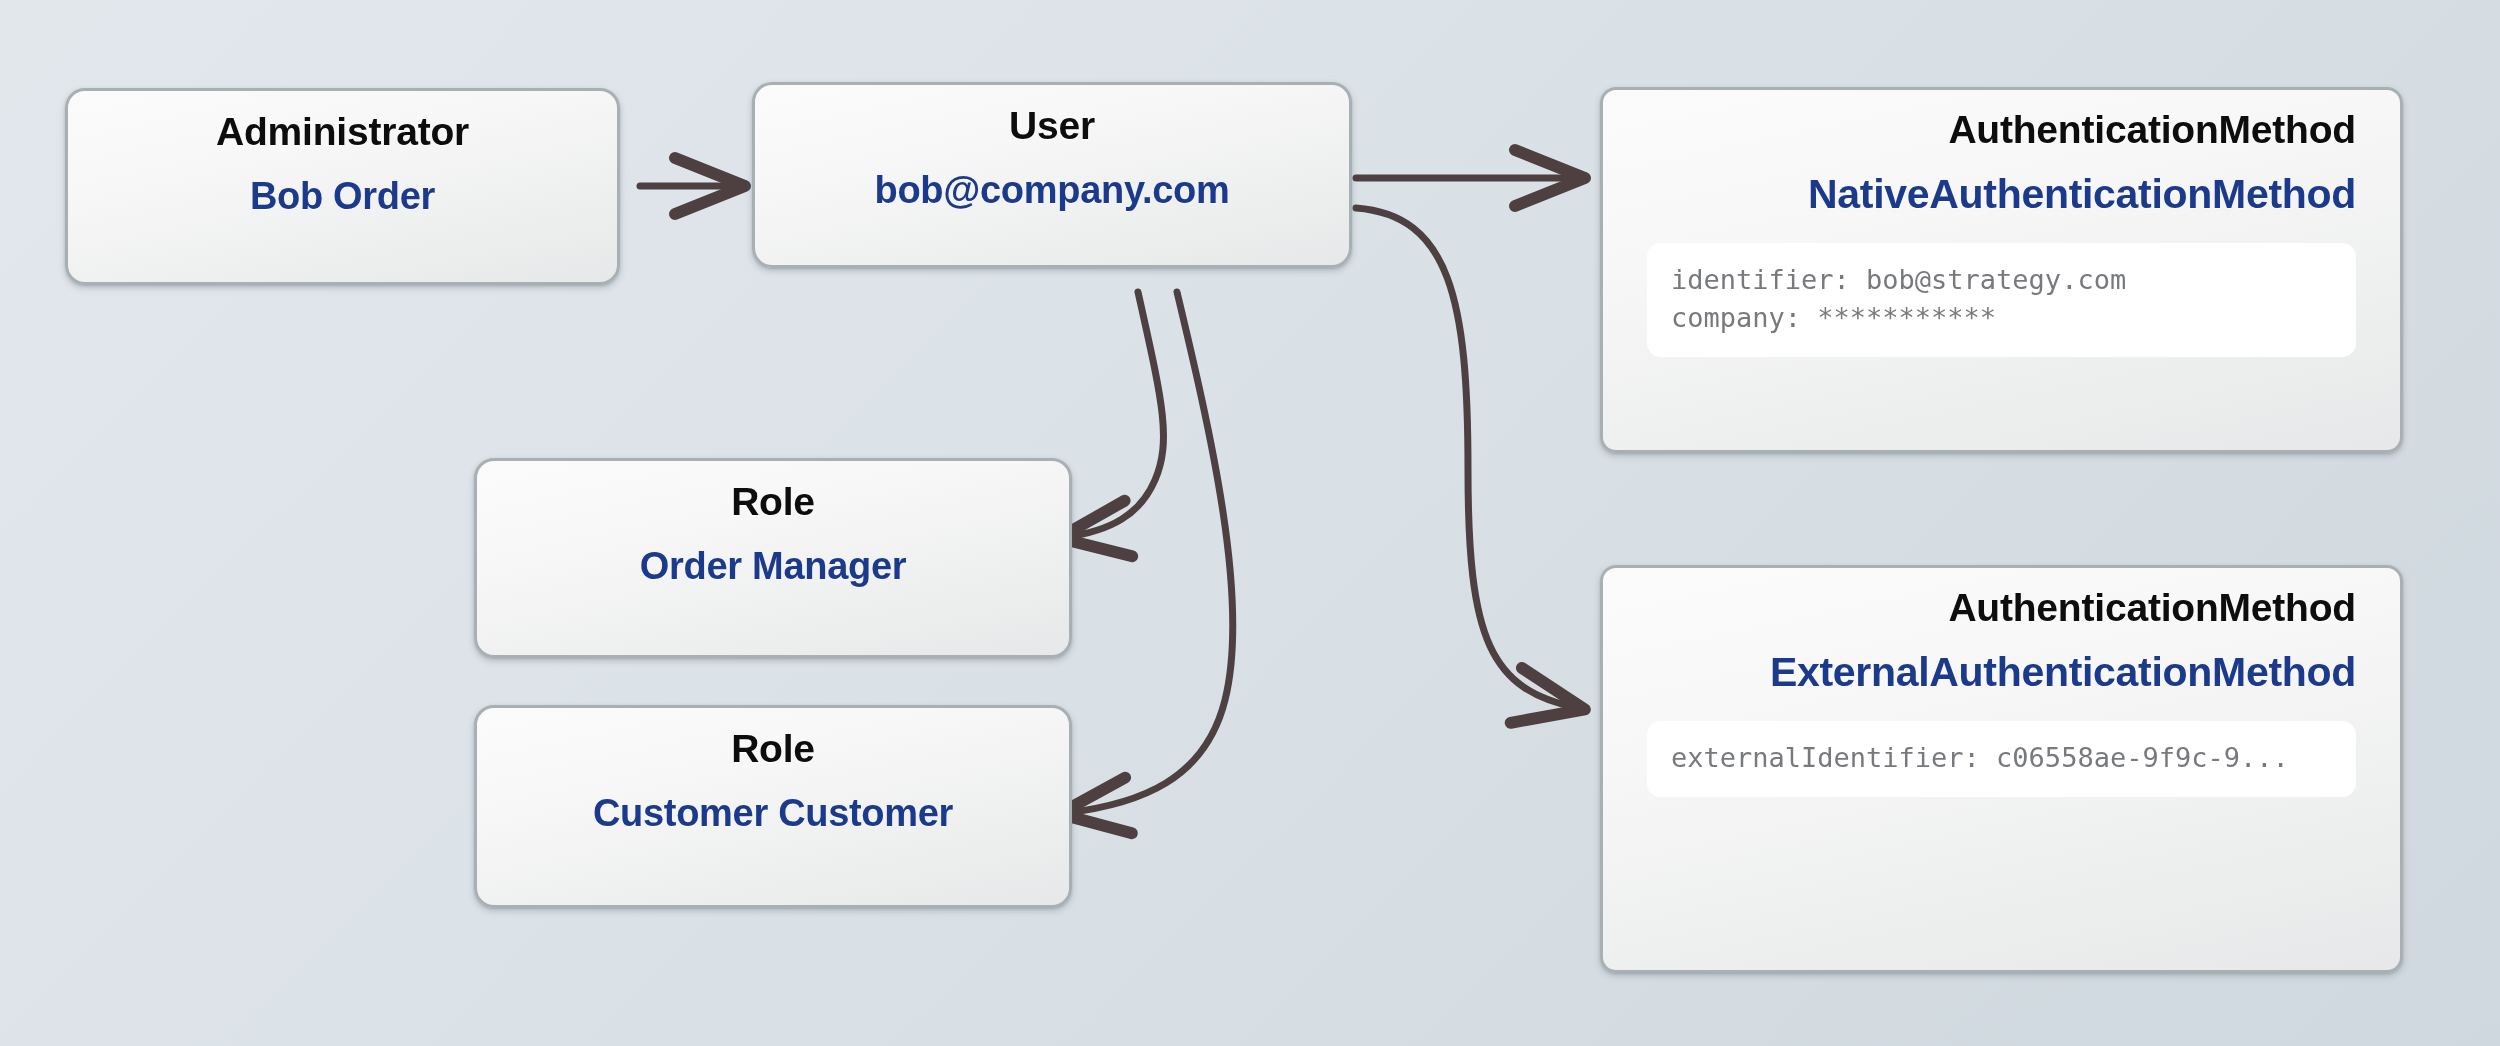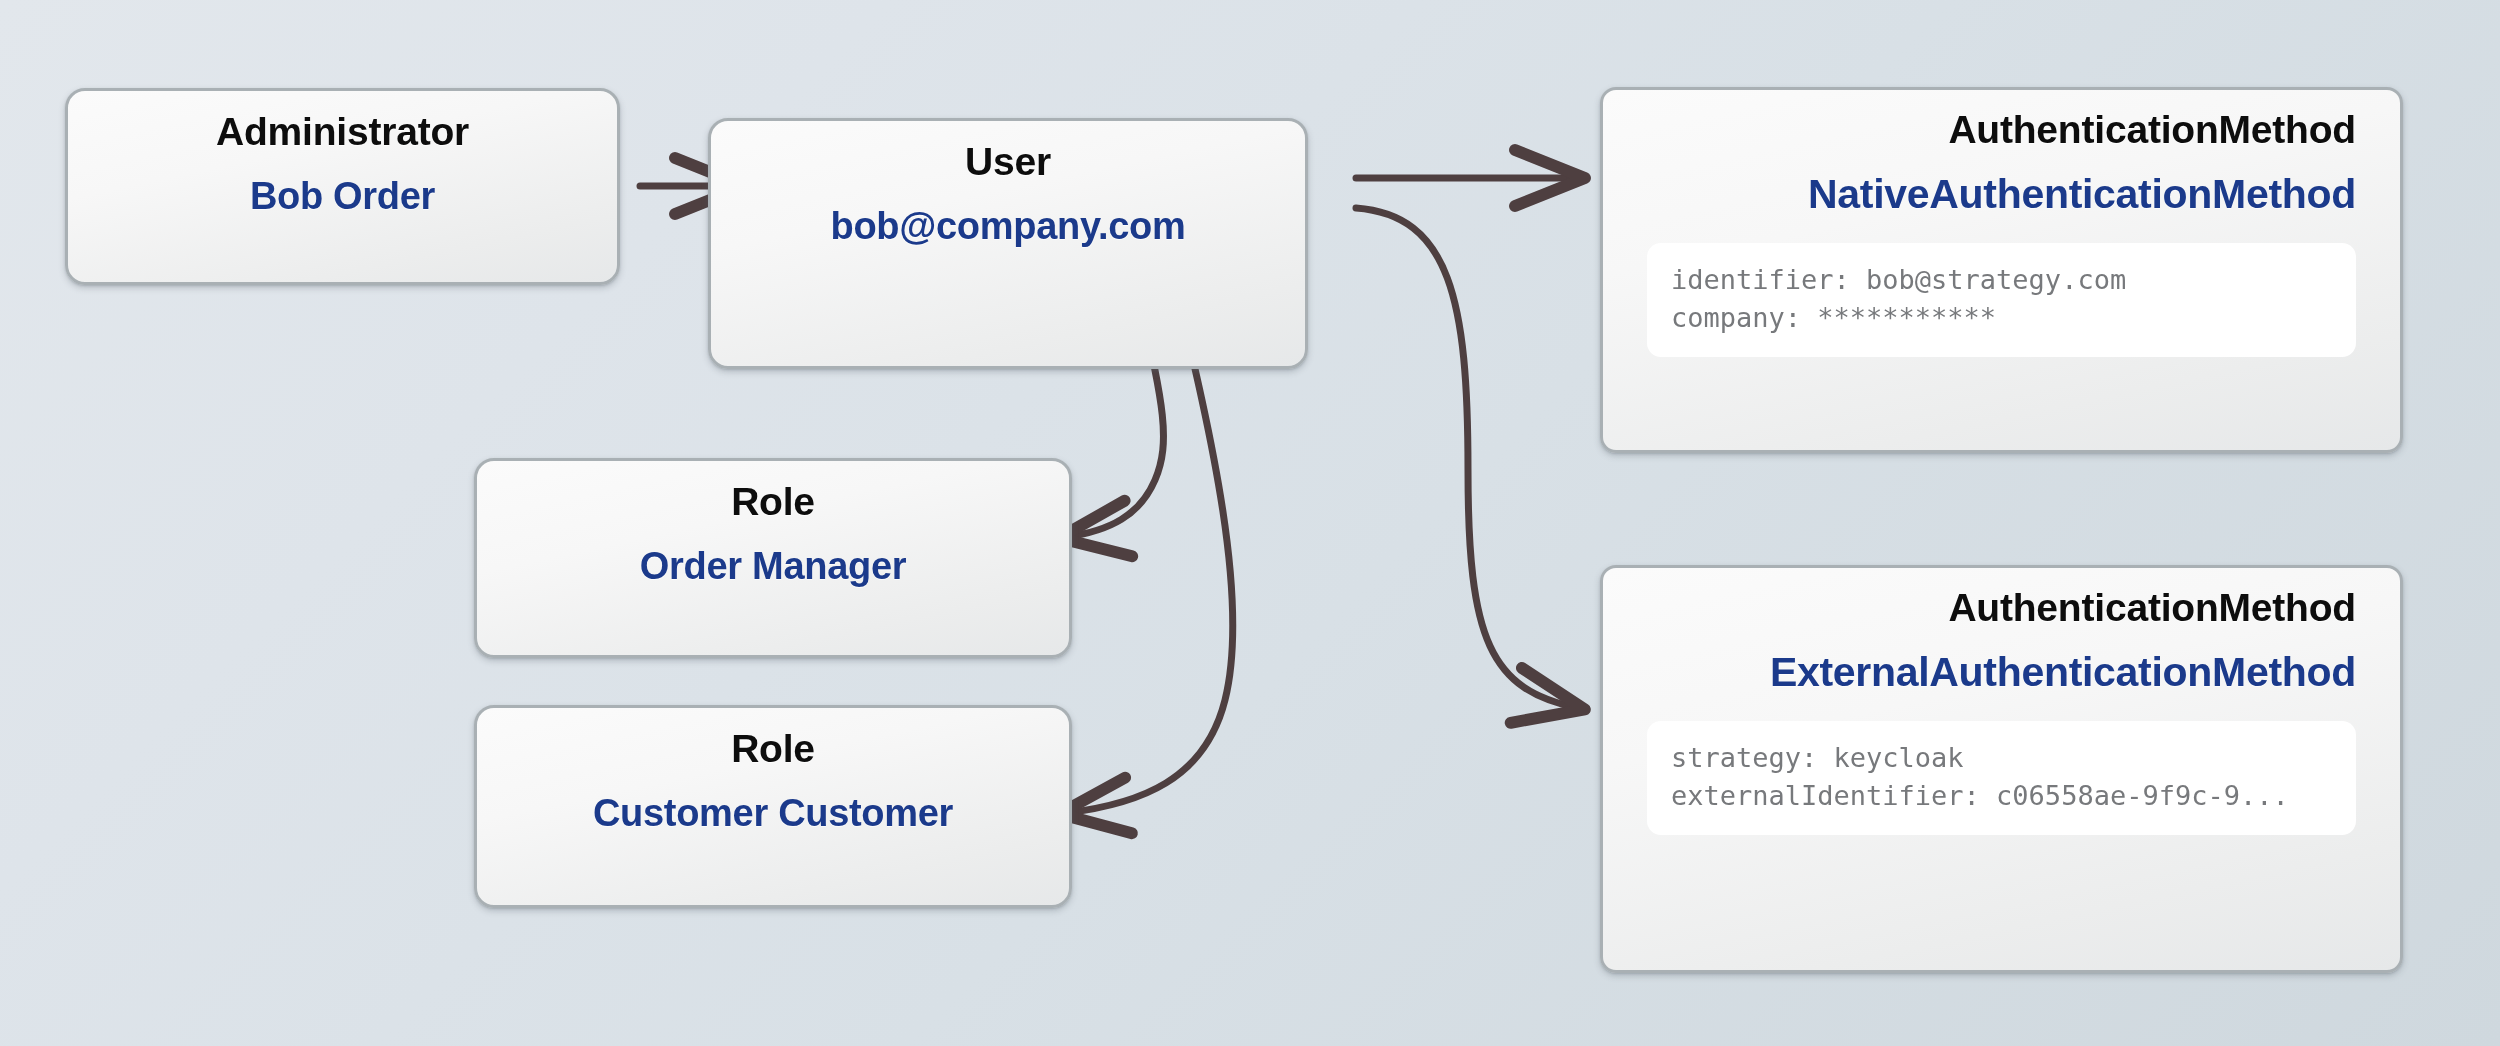--- a/index.html
+++ b/index.html
@@ -98,21 +98,21 @@
     font-family: "DejaVu Sans Mono", "Liberation Mono", monospace;
     font-size: 27px;
     line-height: 38px;
     color: #77797c;
     white-space: pre;
     letter-spacing: 0px;
   }
 
   
   #node-administrator { left: 65px;   top: 88px;  width: 555px;  height: 197px; }
-  #node-user          { left: 708px;  top: 82px;  width: 600px;  height: 251px; margin-top: 36px; }
+  #node-user          { left: 752px;  top: 82px;  width: 600px;  height: 186px; }
   #node-role-order    { left: 474px;  top: 458px; width: 598px;  height: 200px; }
   #node-role-customer { left: 474px;  top: 705px; width: 598px;  height: 203px; }
   #node-auth-native   { left: 1600px; top: 87px;  width: 803px;  height: 366px; }
   #node-auth-external { left: 1600px; top: 565px; width: 803px;  height: 408px; }
 </style>
 </head>
 <body>
 
 <div id="canvas">
 
@@ -158,18 +158,17 @@
     <div class="props">
       <div class="prop-line">identifier: bob@strategy.com</div>
       <div class="prop-line">company: ***********</div>
     </div>
   </div>
 
   <div class="node card" id="node-auth-external">
     <div class="node-type">AuthenticationMethod</div>
     <div class="node-label">ExternalAuthenticationMethod</div>
     <div class="props">
-      <div class="prop-line">strategy: keycloak</div>
       <div class="prop-line">externalIdentifier: c06558ae-9f9c-9...</div>
     </div>
   </div>
 
 </div>
 
 </body></html>

